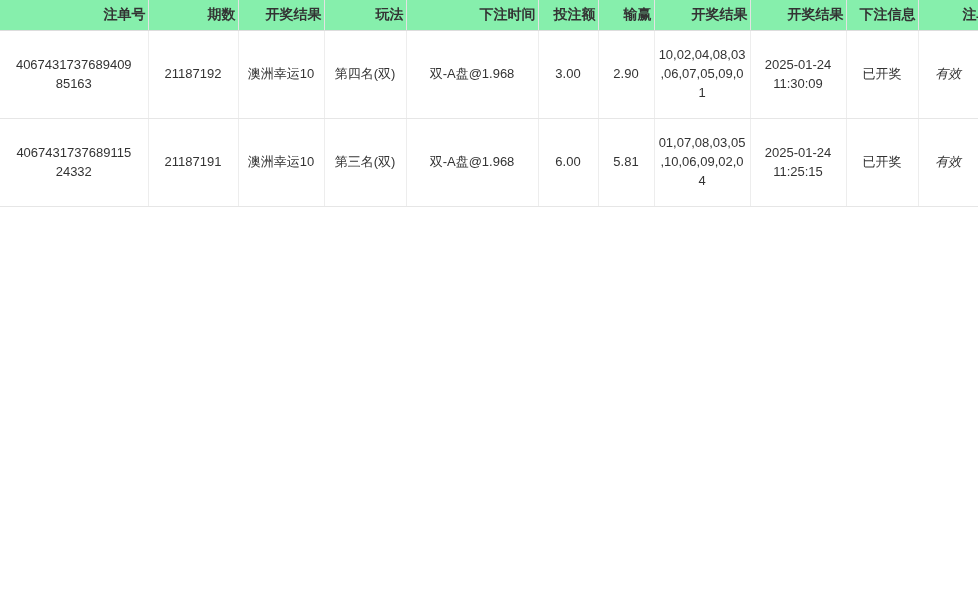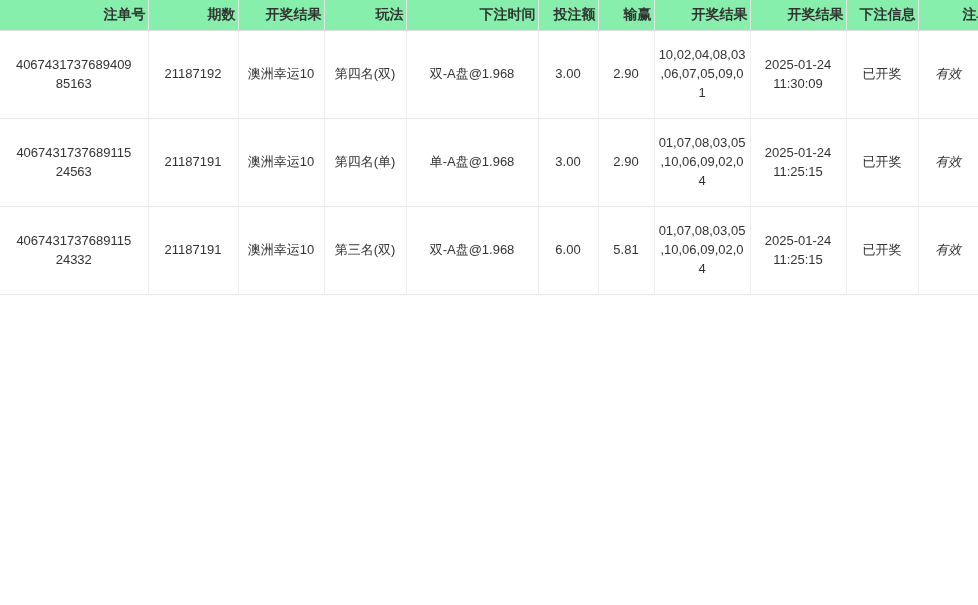--- a/index.html
+++ b/index.html
@@ -110,33 +110,20 @@
       <td>第四名(双)</td>
       <td>双-A盘@1.968</td>
       <td class="num">3.00</td>
       <td class="num">2.90</td>
       <td class="num">10,02,04,08,03,06,07,05,09,01</td>
       <td class="num">2025-01-24 11:30:09</td>
       <td>已开奖</td>
       <td>有效</td>
     </tr>
     <tr>
-      <td class="wrap-id num">4067431737689115 24563</td>
-      <td class="num">21187191</td>
-      <td>澳洲幸运10</td>
-      <td>第四名(单)</td>
-      <td>单-A盘@1.968</td>
-      <td class="num">3.00</td>
-      <td class="num">2.90</td>
-      <td class="num">01,07,08,03,05,10,06,09,02,04</td>
-      <td class="num">2025-01-24 11:25:15</td>
-      <td>已开奖</td>
-      <td>有效</td>
-    </tr>
-    <tr>
       <td class="wrap-id num">4067431737689115 24332</td>
       <td class="num">21187191</td>
       <td>澳洲幸运10</td>
       <td>第三名(双)</td>
       <td>双-A盘@1.968</td>
       <td class="num">6.00</td>
       <td class="num">5.81</td>
       <td class="num">01,07,08,03,05,10,06,09,02,04</td>
       <td class="num">2025-01-24 11:25:15</td>
       <td>已开奖</td>

